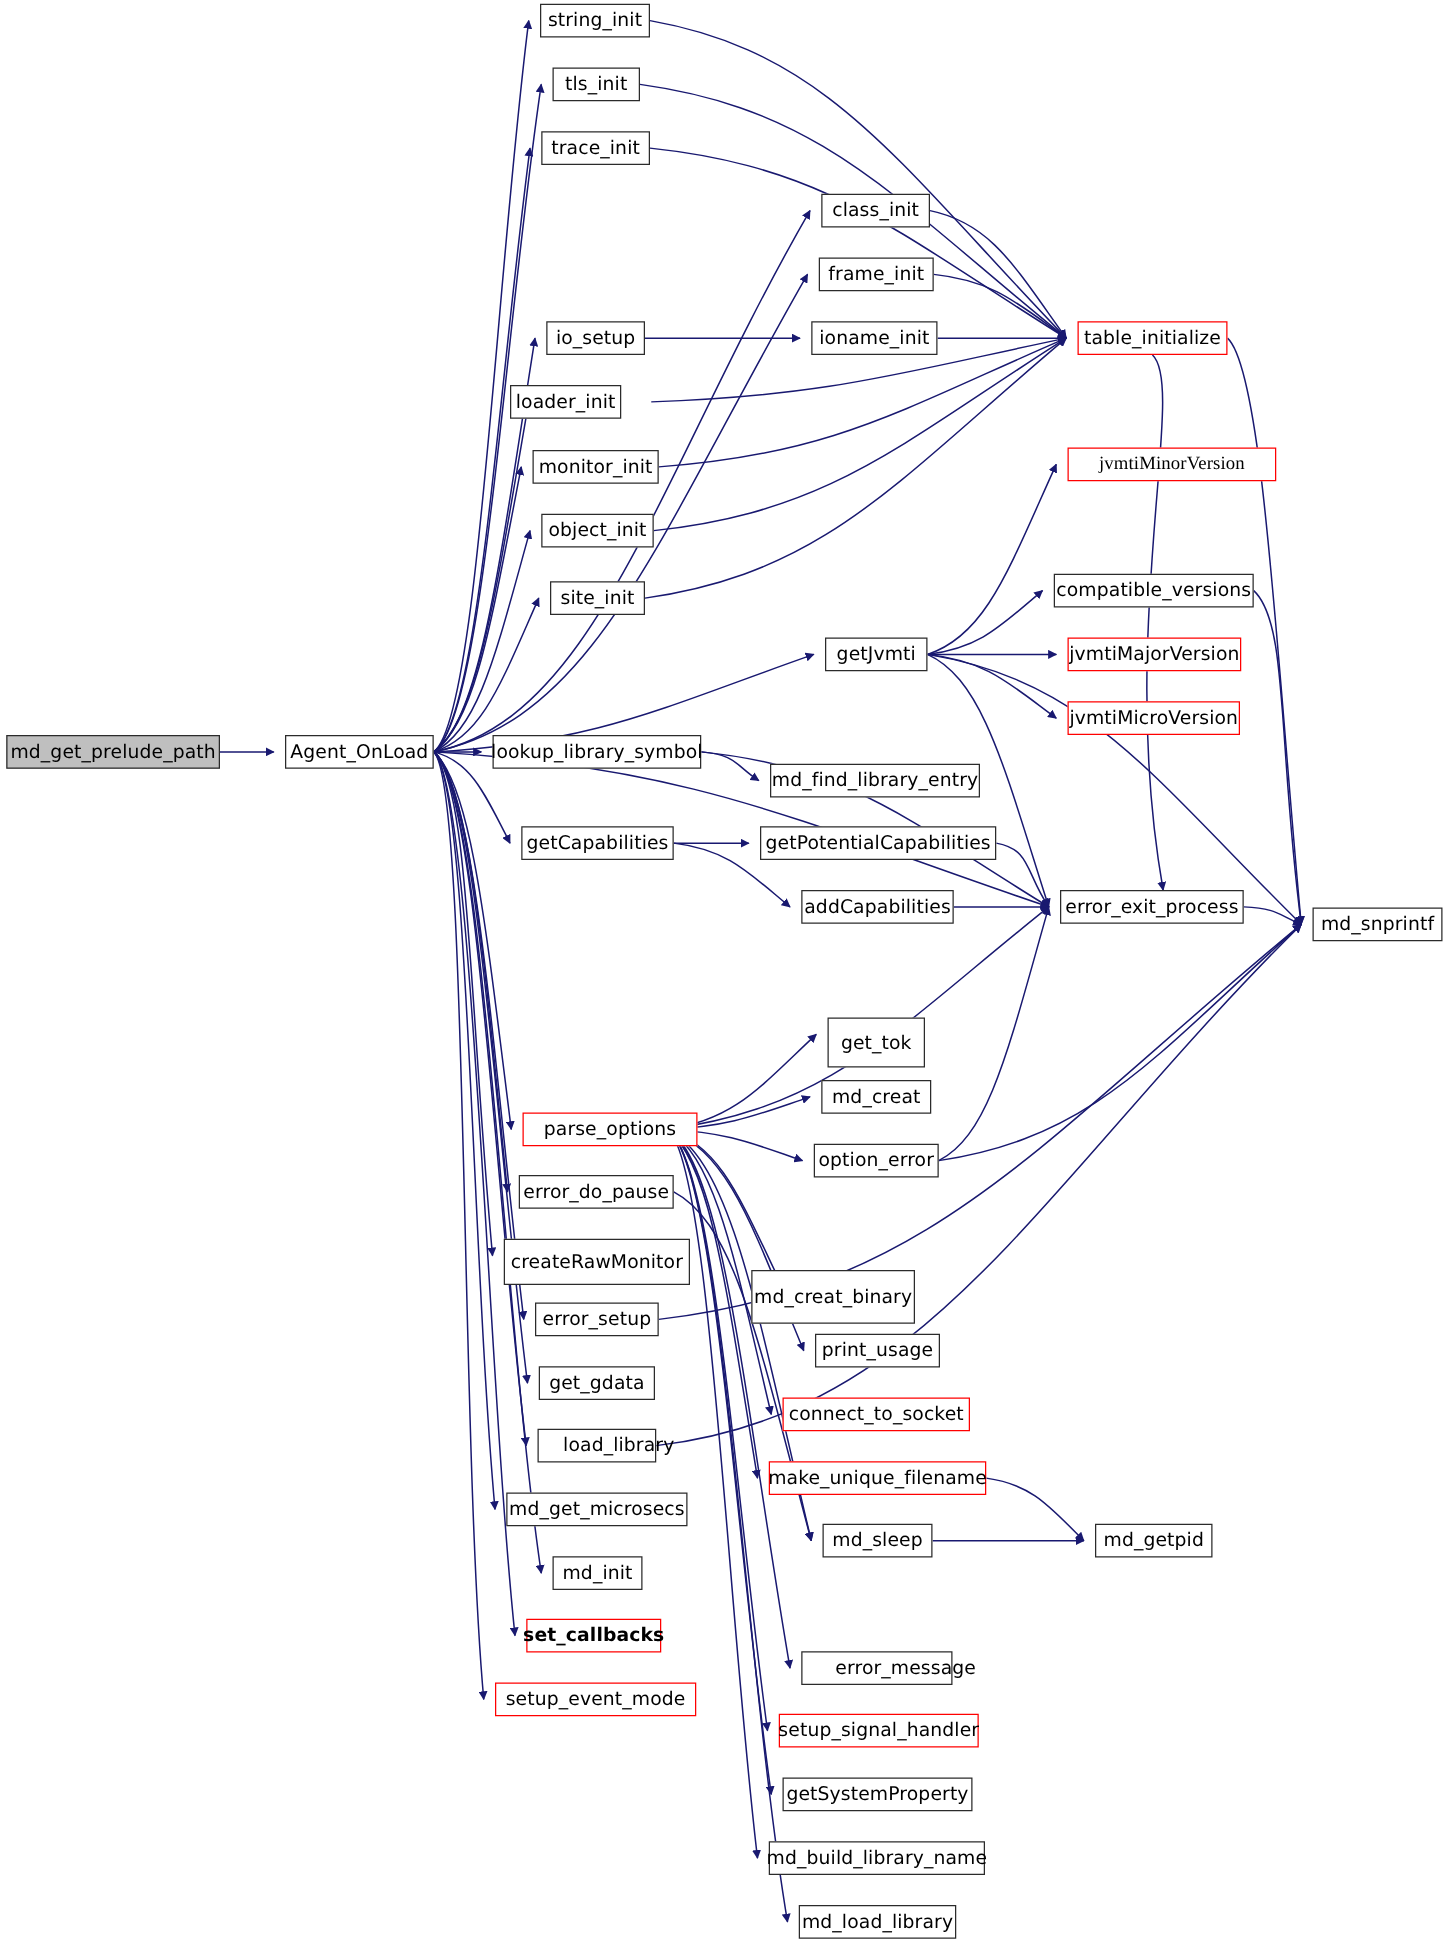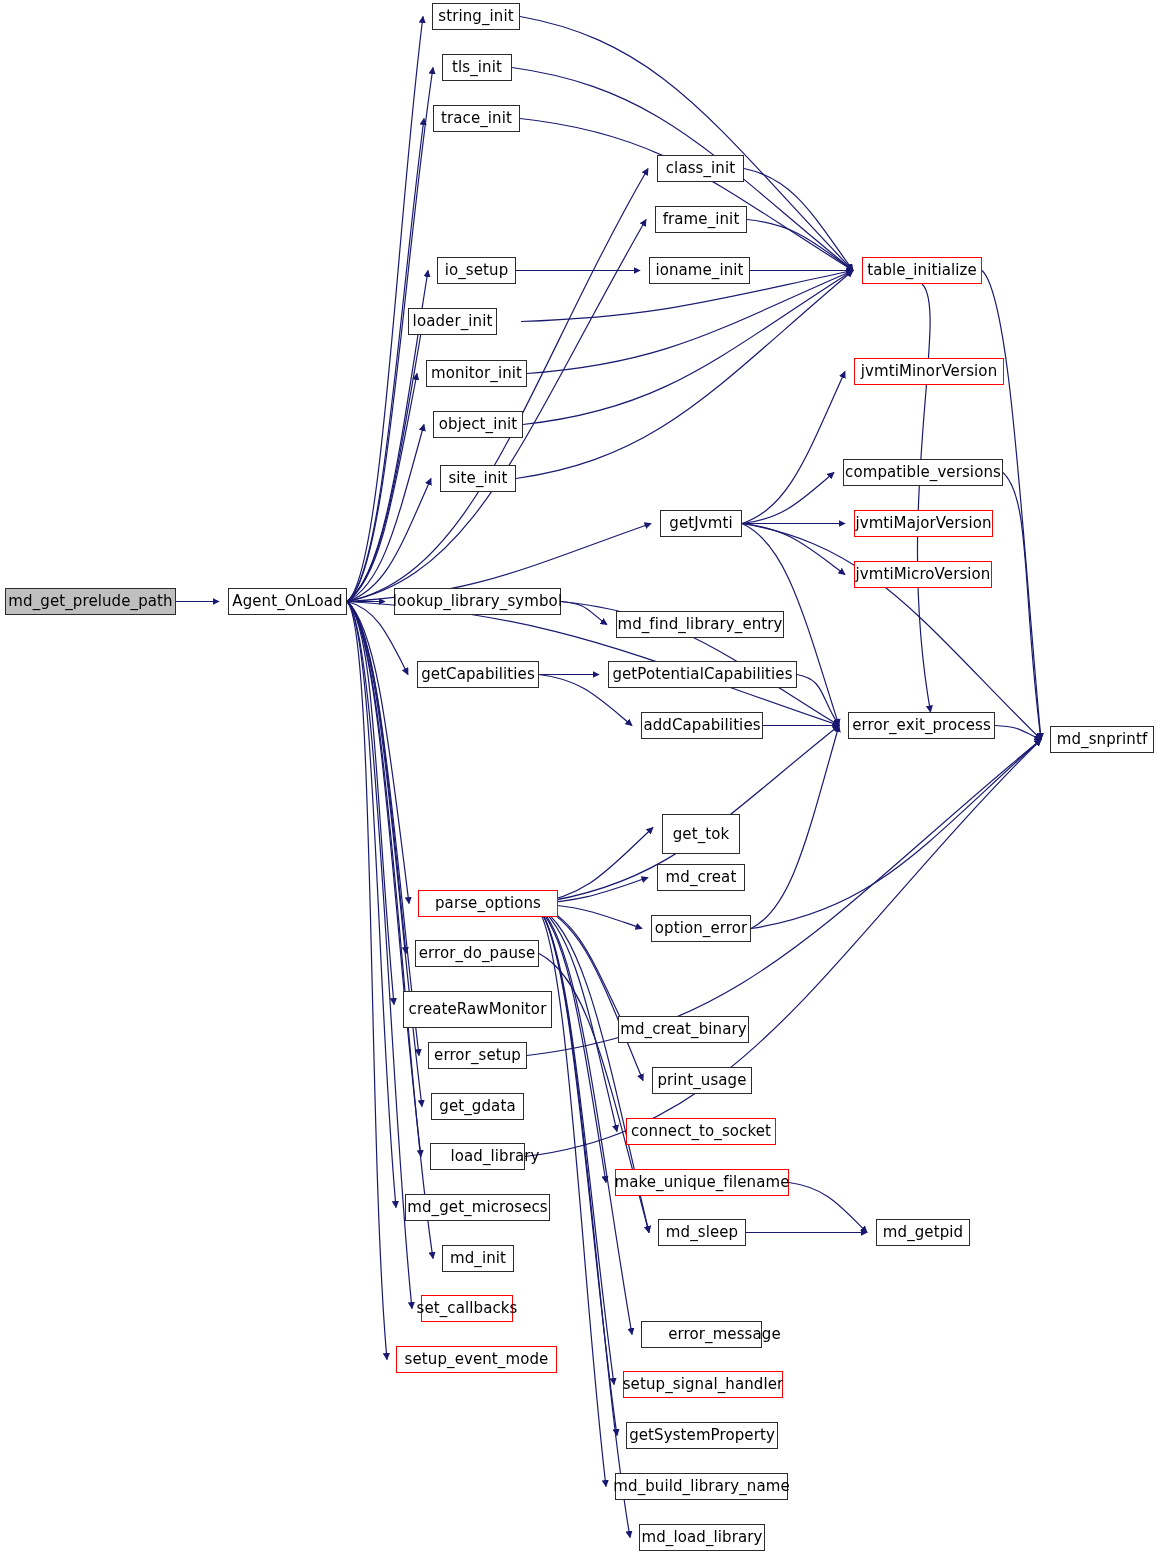--- a/index.html
+++ b/index.html
@@ -165,21 +165,21 @@
       </div>
       <div class="node red" style="left: 862px; top: 257px; width: 120px; height: 27px;">
         <span class="lbl">table_initialize</span>
       </div>
       <div class="node" style="left: 408px; top: 308px; width: 89px; height: 27px;">
         <span class="lbl">loader_init</span>
       </div>
       <div class="node" style="left: 426px; top: 360px; width: 101px; height: 27px;">
         <span class="lbl">monitor_init</span>
       </div>
-      <div class="node red" style="left: 854px; top: 358px; width: 150px; height: 27px;">
+      <div class="node red" style="left: 854px; top: 358px; width: 167px; height: 27px; font-family: Liberation Serif, serif;">
         <span class="lbl">jvmtiMinorVersion</span>
       </div>
       <div class="node" style="left: 433px; top: 411px; width: 90px; height: 27px;">
         <span class="lbl">object_init</span>
       </div>
       <div class="node" style="left: 843px; top: 459px; width: 160px; height: 27px;">
         <span class="lbl">compatible_versions</span>
       </div>
       <div class="node" style="left: 440px; top: 465px; width: 76px; height: 27px;">
         <span class="lbl">site_init</span>
@@ -225,21 +225,21 @@
       </div>
       <div class="node" style="left: 651px; top: 915px; width: 100px; height: 27px;">
         <span class="lbl">option_error</span>
       </div>
       <div class="node" style="left: 415px; top: 940px; width: 124px; height: 27px;">
         <span class="lbl">error_do_pause</span>
       </div>
       <div class="node" style="left: 403px; top: 991px; width: 149px; height: 37px;">
         <span class="lbl">createRawMonitor</span>
       </div>
-      <div class="node" style="left: 618px; top: 1016px; width: 131px; height: 27px;">
+      <div class="node" style="left: 601px; top: 1016px; width: 131px; height: 43px;">
         <span class="lbl">md_creat_binary</span>
       </div>
       <div class="node" style="left: 428px; top: 1042px; width: 99px; height: 27px;">
         <span class="lbl">error_setup</span>
       </div>
       <div class="node" style="left: 652px; top: 1067px; width: 100px; height: 27px;">
         <span class="lbl">print_usage</span>
       </div>
       <div class="node" style="left: 431px; top: 1093px; width: 93px; height: 27px;">
         <span class="lbl">get_gdata</span>
@@ -258,21 +258,21 @@
       </div>
       <div class="node" style="left: 658px; top: 1219px; width: 88px; height: 27px;">
         <span class="lbl">md_sleep</span>
       </div>
       <div class="node" style="left: 876px; top: 1219px; width: 94px; height: 27px;">
         <span class="lbl">md_getpid</span>
       </div>
       <div class="node" style="left: 442px; top: 1245px; width: 72px; height: 27px;">
         <span class="lbl">md_init</span>
       </div>
-      <div class="node red" style="left: 421px; top: 1295px; width: 92px; height: 27px;">
+      <div class="node red" style="left: 421px; top: 1295px; width: 108px; height: 27px; font-weight: bold;">
         <span class="lbl">set_callbacks</span>
       </div>
       <div class="node" style="left: 641px; top: 1321px; width: 121px; height: 27px; padding-left: 46px;">
         <span class="lbl">error_message</span>
       </div>
       <div class="node red" style="left: 396px; top: 1346px; width: 161px; height: 27px;">
         <span class="lbl">setup_event_mode</span>
       </div>
       <div class="node red" style="left: 623px; top: 1371px; width: 160px; height: 27px;">
         <span class="lbl">setup_signal_handler</span>

